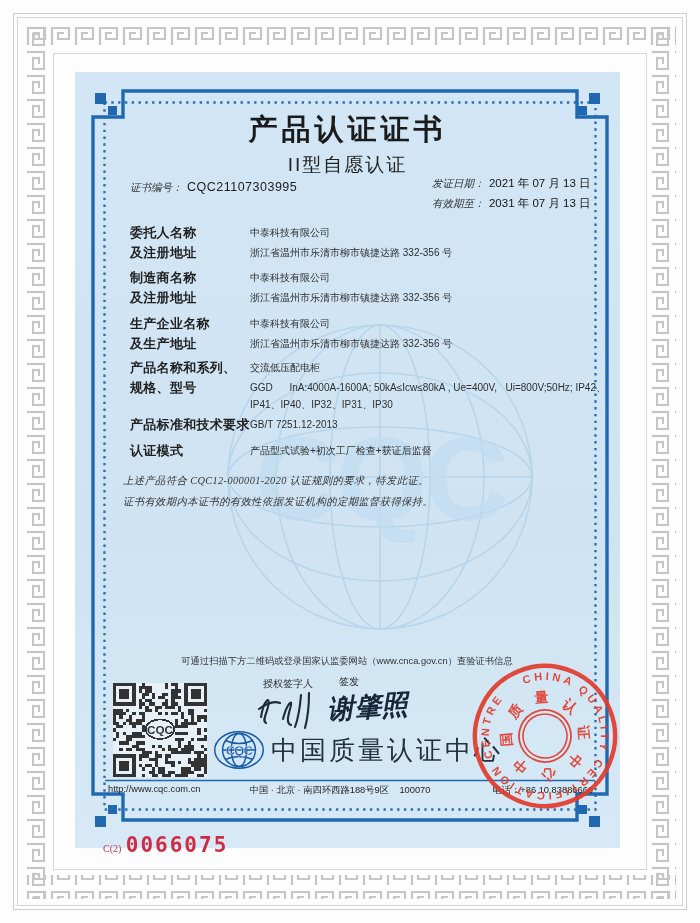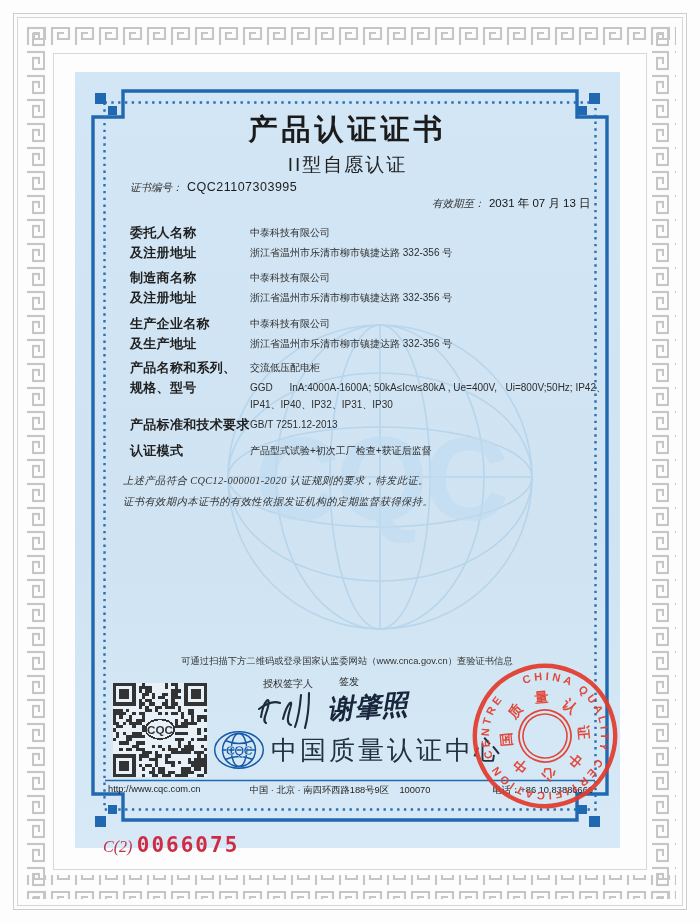--- a/index.html
+++ b/index.html
@@ -30,21 +30,21 @@
   .flabel{font-size:13px;font-weight:bold;color:#1f1f1f;white-space:nowrap;letter-spacing:.3px;}
   .fvalue{font-size:10px;color:#2e2e2e;white-space:pre-wrap;line-height:17px;margin-left:32px;}
   .statement{font-family:"Liberation Serif","DejaVu Serif",serif;font-style:italic;
     font-size:10.3px;color:#353535;letter-spacing:.4px;}
   .qrnote{font-size:9.3px;color:#333;width:420px;text-align:center;}
   .siglabel{font-size:10px;color:#2a2a2a;}
   .sig-text{font-size:27px;font-weight:600;font-style:italic;color:#17263b;
     transform:rotate(-4deg);font-family:"Liberation Serif","DejaVu Serif",serif;white-space:nowrap;}
   .orgname{font-size:26px;color:#22303f;letter-spacing:3px;font-weight:500;white-space:nowrap;}
   .footer-text{font-size:9.3px;color:#1e1e1e;white-space:pre;}
-  .serial-prefix{font-family:"Liberation Serif","DejaVu Serif",serif;font-size:16px;color:#bb3350;font-style:italic;}
+  .serial-prefix{font-family:"Liberation Serif","DejaVu Serif",serif;font-size:10px;color:#bb3350;}
   .serial-no{font-family:"DejaVu Sans Mono",monospace;font-size:21px;font-weight:bold;
     color:#ce2c45;letter-spacing:2px;}
   .seal-cn{font-size:14px;font-weight:bold;fill:#e23b2c;}
   svg{display:block;}
 </style>
 </head>
 <body>
 
 <div class="page">
 
@@ -96,20 +96,24 @@
       </g>
       <line x1="30" y1="708.5" x2="520" y2="708.5" stroke="#2068b0" stroke-width="1.3"></line>
     </svg>
 
     <div class="abs subtitle" style="left:0;top:80px">II型自愿认证</div>
     <div class="abs title" style="left:0;top:38px">产品认证证书</div>
 
     <div class="abs" style="left:55px;top:105px">
       <span class="kai certno-label">证书编号：</span>
       <span class="certno-value">CQC21107303995</span>
+    </div>
+    <div class="abs" style="left:357px;top:101px">
+      <span class="kai date-label">发证日期：</span>
+      <span class="date-value">2021 年 07 月 13 日</span>
     </div>
     <div class="abs" style="left:357px;top:121px">
       <span class="kai date-label">有效期至：</span>
       <span class="date-value">2031 年 07 月 13 日</span>
     </div>
 
     <div class="abs flabel" style="left:55px;top:152px">委托人名称</div>
     <div class="abs fvalue" style="left:143px;top:152px">中泰科技有限公司</div>
     <div class="abs flabel" style="left:55px;top:172px">及注册地址</div>
     <div class="abs fvalue" style="left:143px;top:172px">浙江省温州市乐清市柳市镇捷达路 332-356 号</div>

